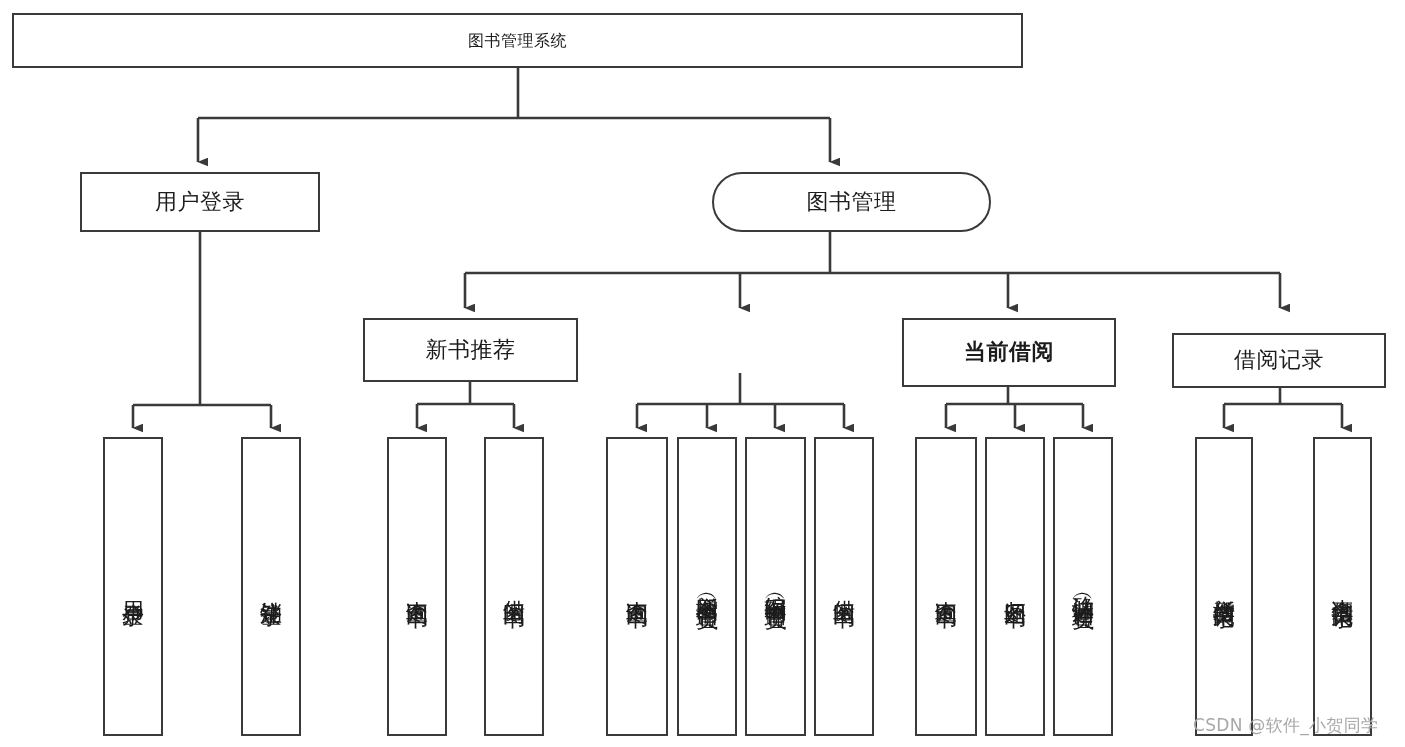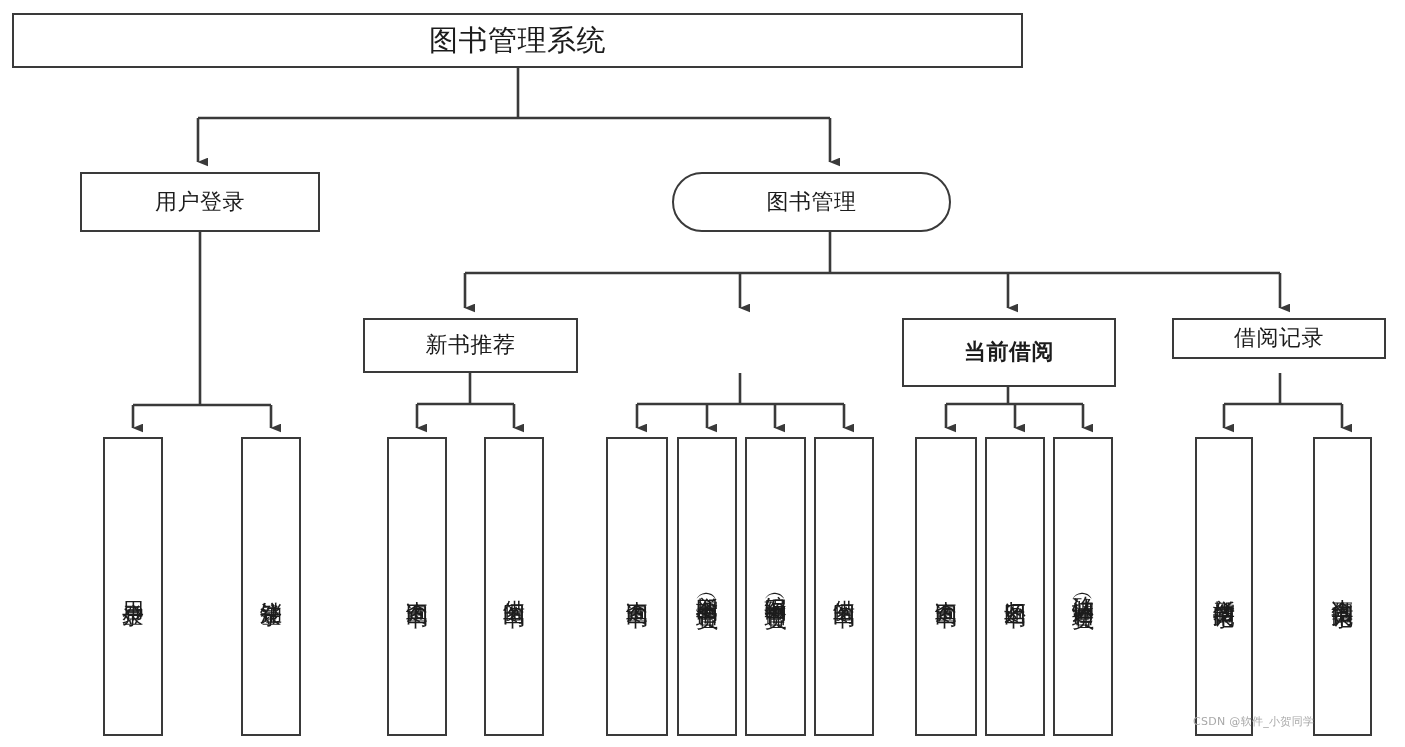--- a/index.html
+++ b/index.html
@@ -44,27 +44,27 @@
     text-align: center;
   }
   .node.vertical .node-label {
     writing-mode: vertical-rl;
     text-orientation: upright;
     letter-spacing: 2px;
     white-space: normal;
     line-height: 1.0;
   }
   .node.root .node-label {
-    font-size: 29px;
+    font-size: 16px;
   }
   .watermark {
     position: absolute;
     left: 1193px;
     top: 714px;
-    font-size: 11px;
+    font-size: 17px;
     color: #a8a8a8;
     white-space: nowrap;
     z-index: 3;
     letter-spacing: 0.3px;
   }
 </style>
 </head>
 <body>
 
 <div id="diagram-root">
@@ -121,34 +121,34 @@
   </svg>
 
   <div class="node root" style="left:12px; top:13px; width:1011px; height:55px;">
     <span class="node-label">图书管理系统</span>
   </div>
 
   <div class="node" style="left:80px; top:172px; width:240px; height:60px;">
     <span class="node-label">用户登录</span>
   </div>
 
-  <div class="node" style="left:672px; top:172px; width:279px; height:60px;border-radius:30px;">
+  <div class="node" style="left:712px; top:172px; width:279px; height:60px;border-radius:30px;">
     <span class="node-label">图书管理</span>
   </div>
 
-  <div class="node" style="left:363px; top:318px; width:215px; height:55px;">
+  <div class="node" style="left:363px; top:318px; width:215px; height:64px;">
     <span class="node-label">新书推荐</span>
   </div>
 
 
   <div class="node" style="left:902px; top:318px; width:214px; height:69px;font-weight:bold;">
     <span class="node-label">当前借阅</span>
   </div>
 
-  <div class="node" style="left:1172px; top:318px; width:214px; height:41px;">
+  <div class="node" style="left:1172px; top:333px; width:214px; height:55px;">
     <span class="node-label">借阅记录</span>
   </div>
 
   <div class="node vertical" style="left:103px; top:437px; width:60px; height:299px;">
     <span class="node-label">用户登录</span>
   </div>
 
   <div class="node vertical" style="left:241px; top:437px; width:60px; height:299px;">
     <span class="node-label">注销登录</span>
   </div>

